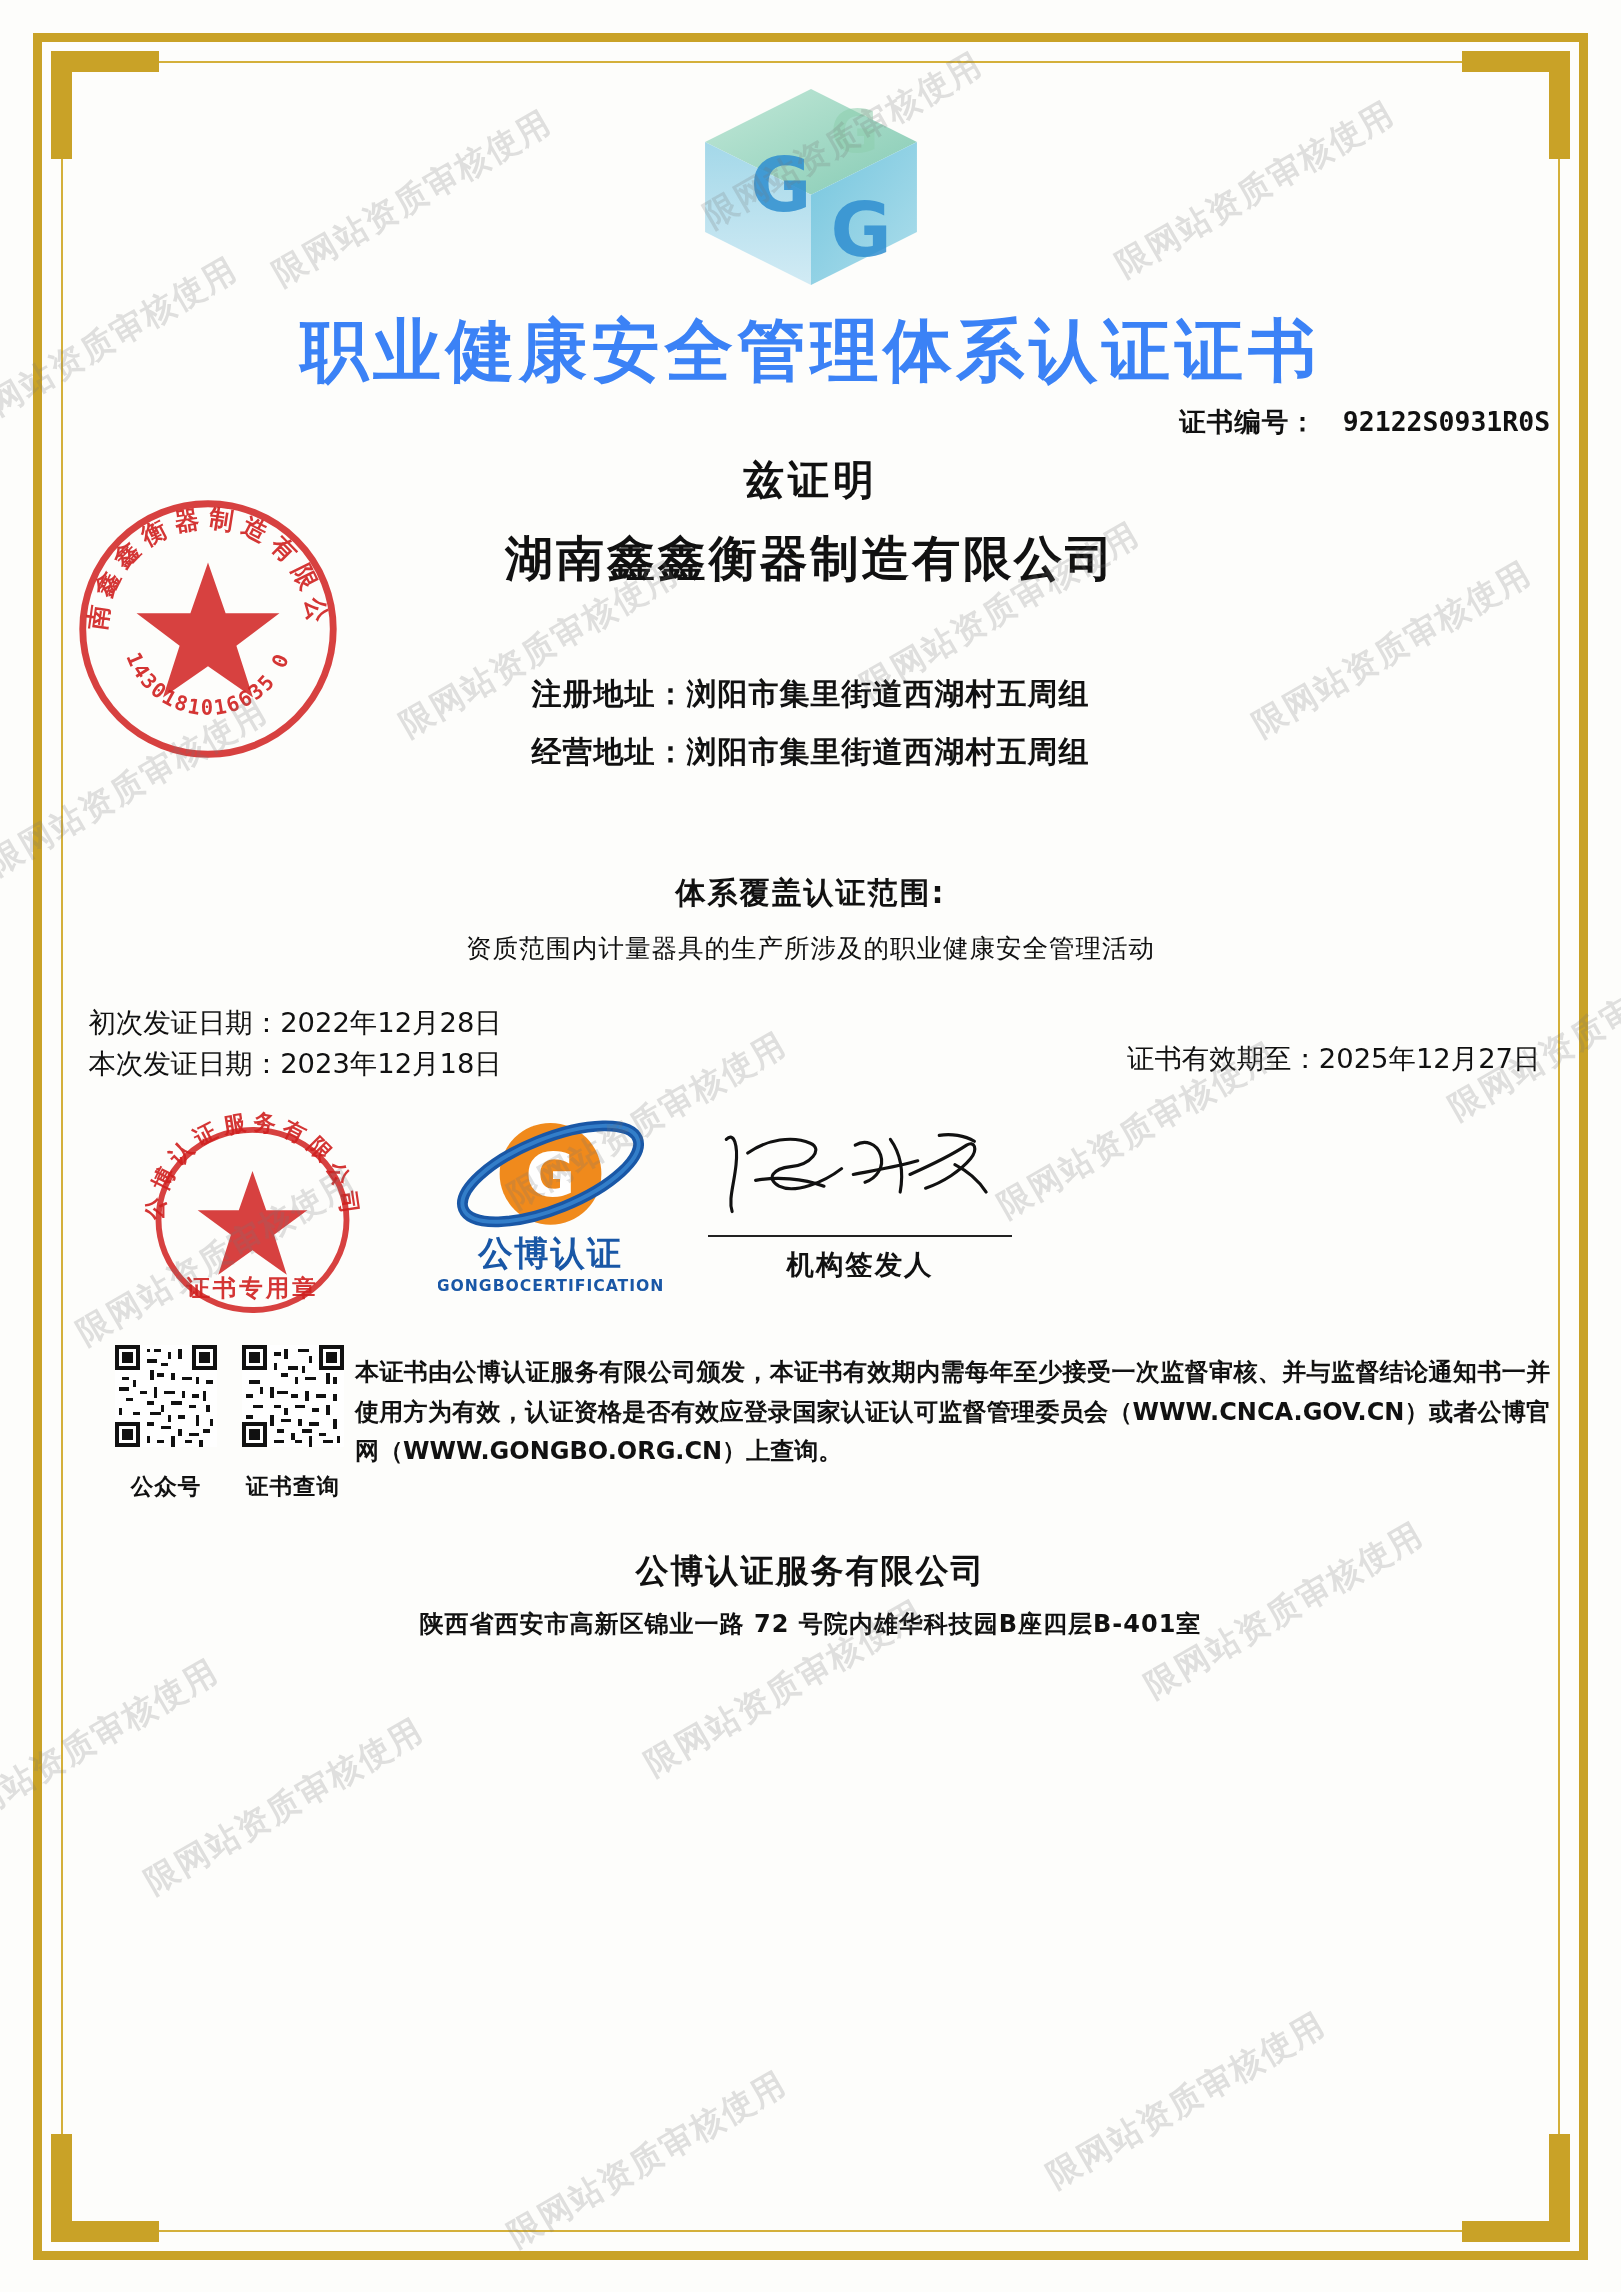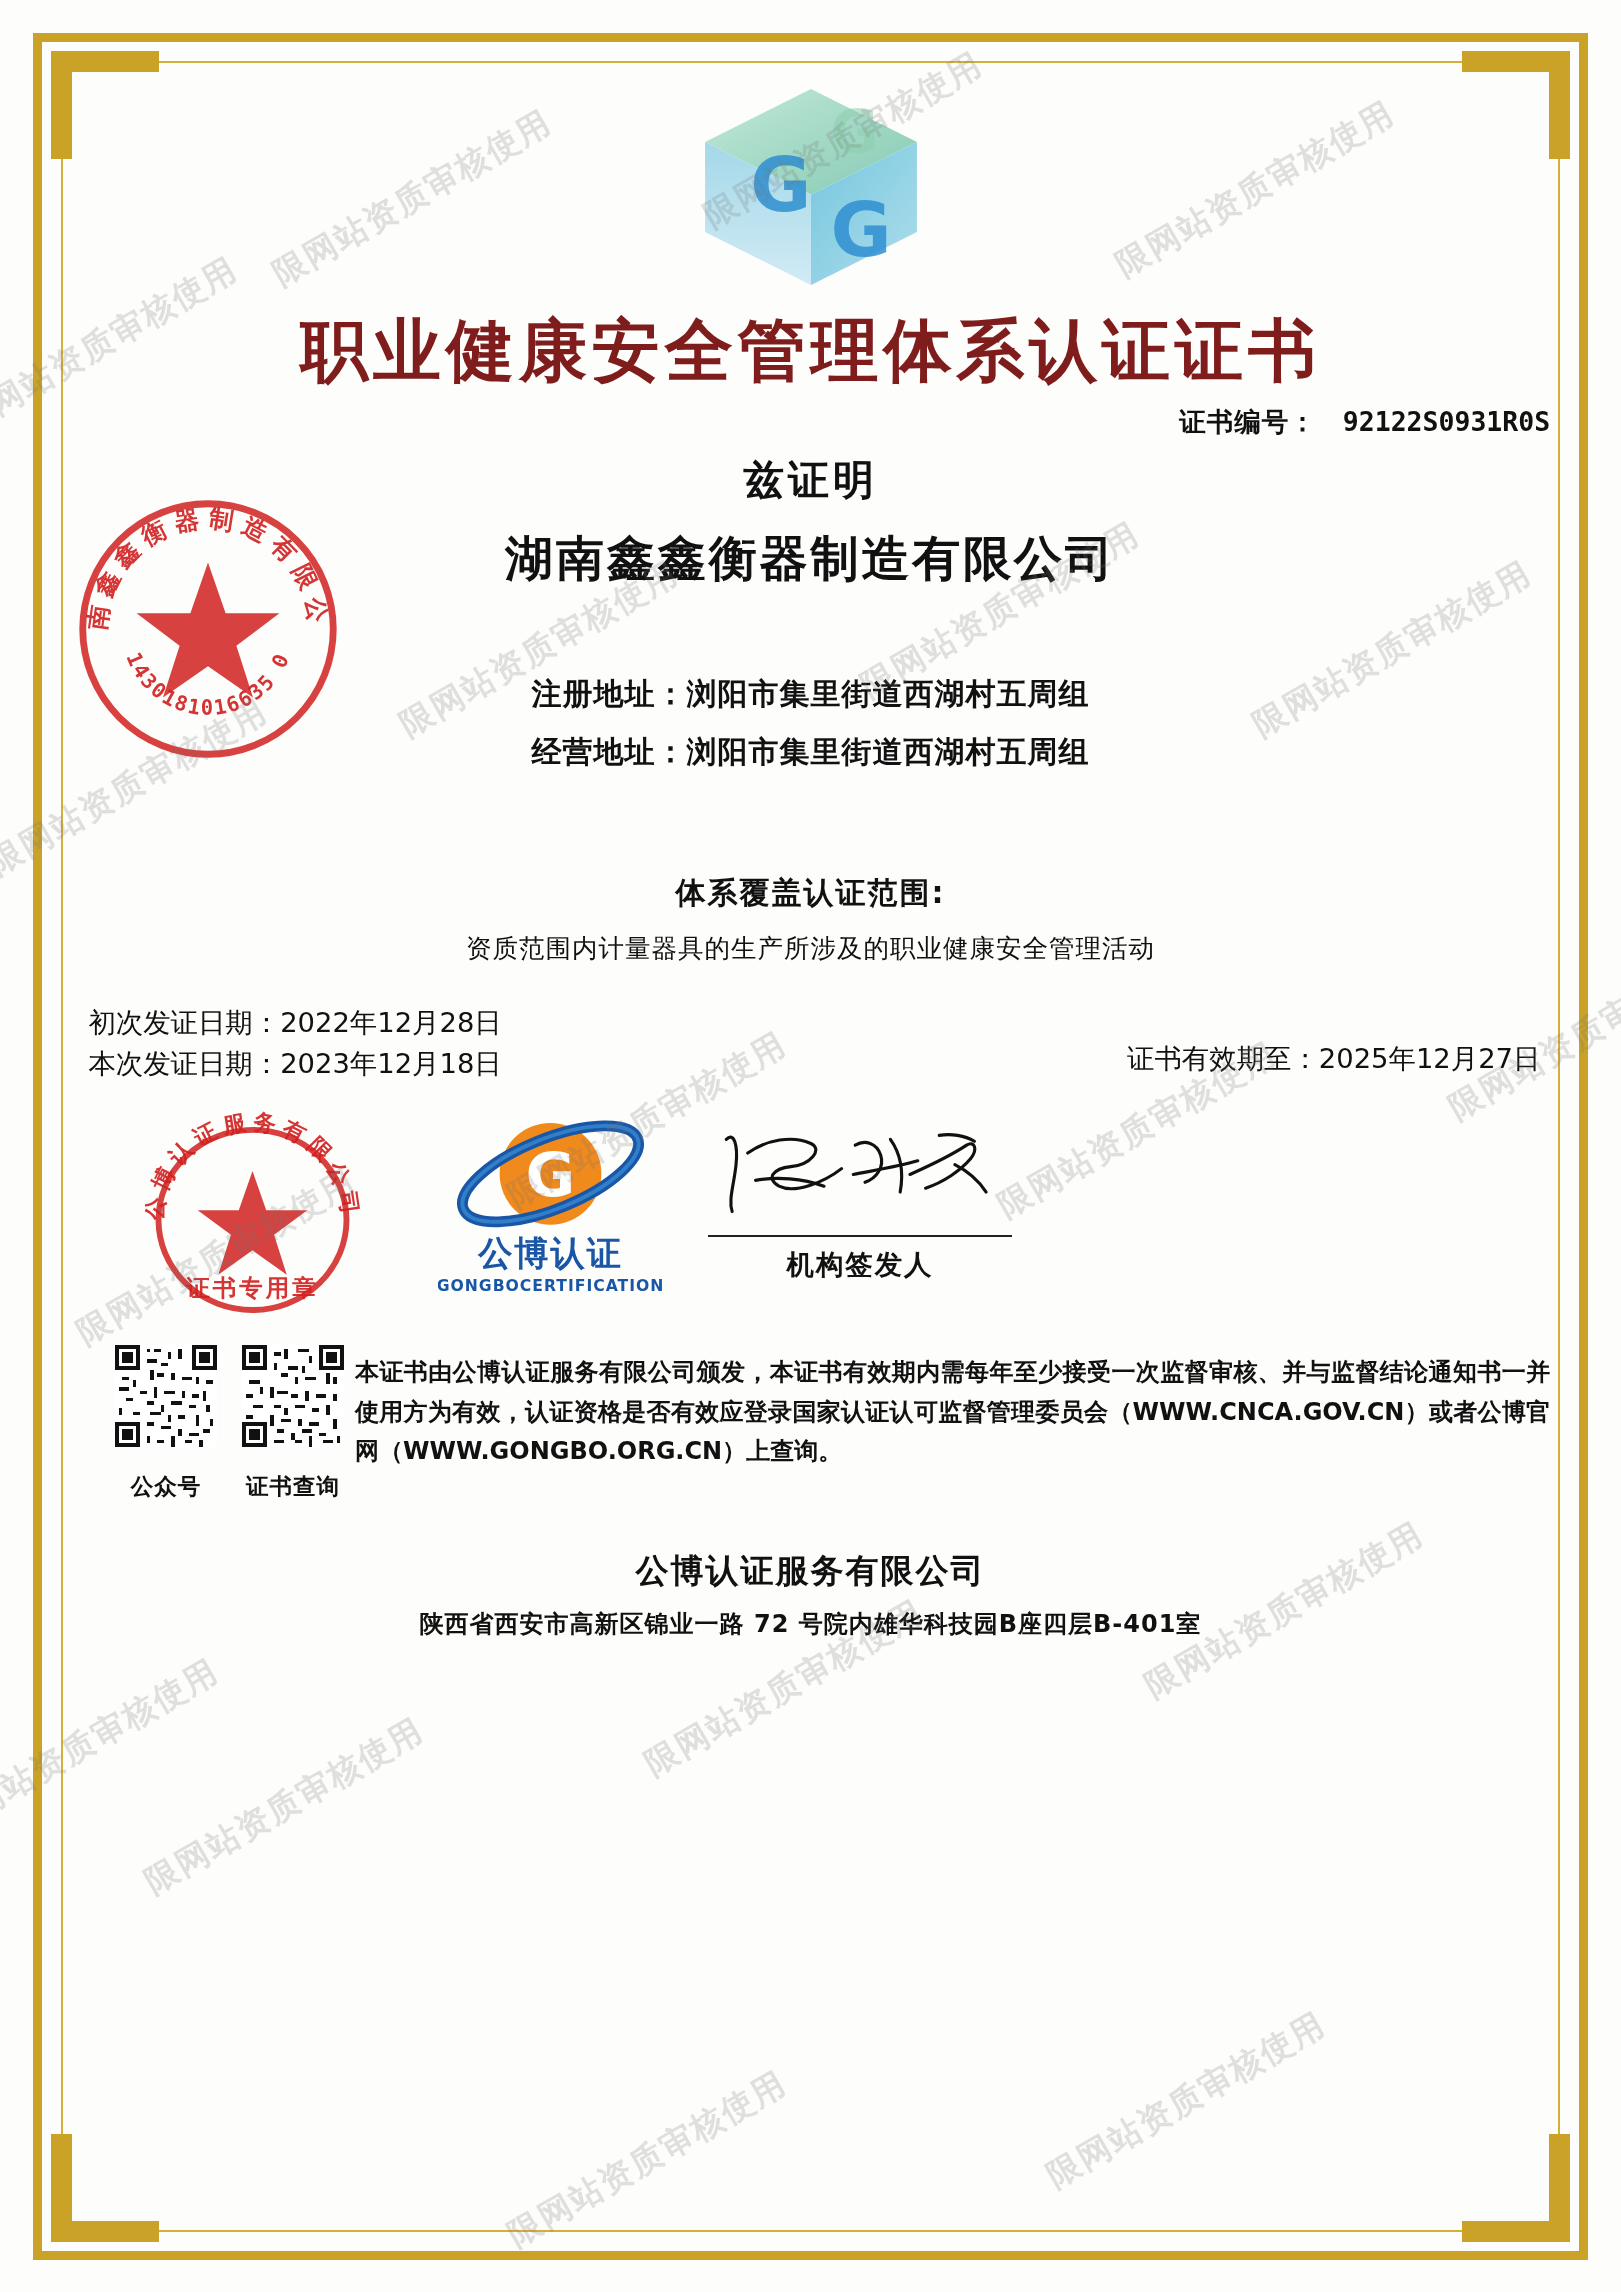--- a/index.html
+++ b/index.html
@@ -95,21 +95,21 @@
   .title {
     position: absolute;
     top: 245px;
     left: 0;
     right: 0;
     text-align: center;
     font-size: 68px;
     font-weight: bold;
     letter-spacing: 4.9px;
     font-family: "DejaVu Sans", sans-serif;
-    color: #7f1d1d;
+    color: #3b82f6;
   }
 
   .cert-no {
     position: absolute;
     top: 343px;
     right: 9.8px;
     font-size: 26.5px;
     font-weight: bold;
     font-family: "DejaVu Sans", sans-serif;
     letter-spacing: 1px;

